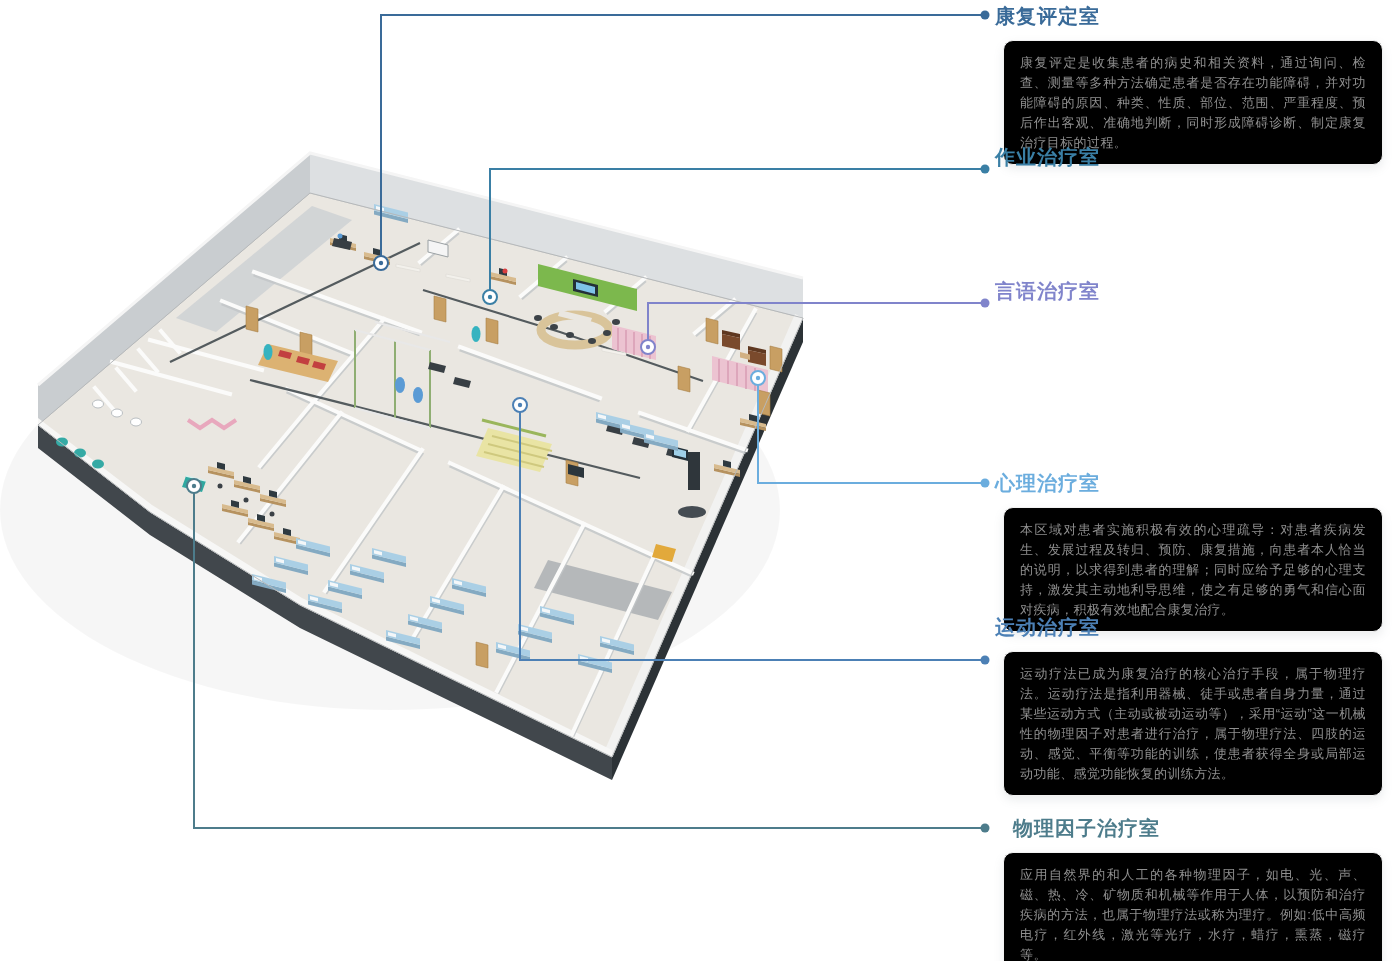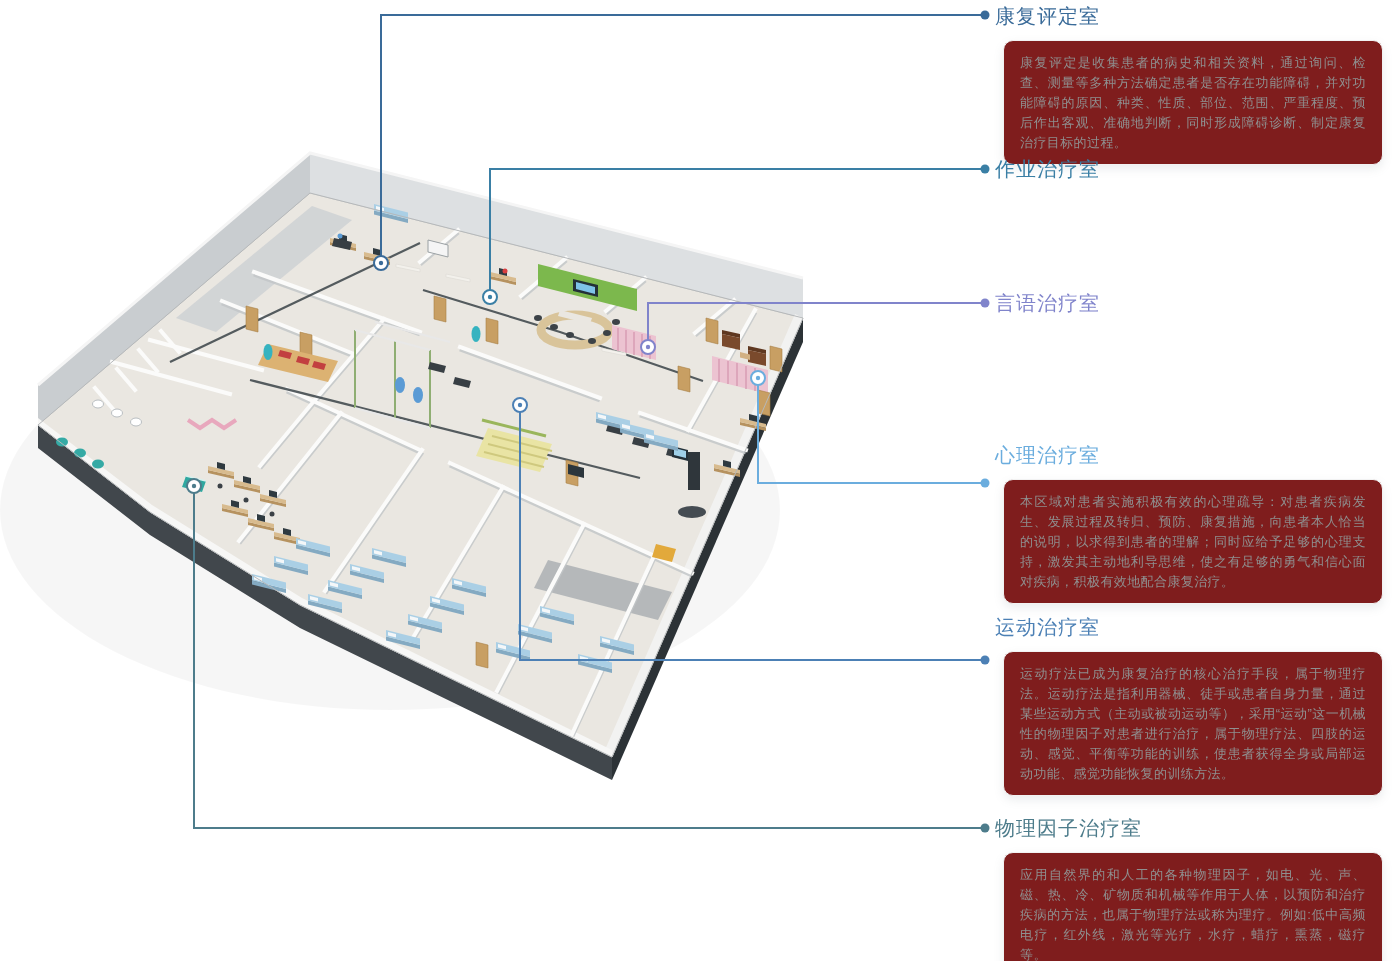--- a/index.html
+++ b/index.html
@@ -2,22 +2,22 @@
 <html><head>
 <meta charset="utf-8">
 <style>
   html,body{margin:0;padding:0;background:#ffffff;}
   body{width:1400px;height:961px;position:relative;overflow:hidden;
        font-family:"Liberation Sans","DejaVu Sans",sans-serif;}
   #plan-svg,#connector-svg{position:absolute;left:0;top:0;}
   #connector-svg{z-index:3;}
   #plan-svg{z-index:1;}
   .legend-section{position:absolute;left:995px;width:392px;z-index:4;}
-  .legend-title{font-size:20px;line-height:23px;font-weight:normal;letter-spacing:1px;}
-  .legend-card{margin-top:12px;margin-left:8px;width:346px;background:#7f1d1d;
+  .legend-title{font-size:20px;line-height:23px;font-weight:bold;letter-spacing:1px;}
+  .legend-card{margin-top:12px;margin-left:8px;width:346px;background:#000000;
       border:1px solid #f2f2f2;border-radius:10px;padding:12px 16px 11px 16px;
       box-shadow:0 4px 10px rgba(130,140,150,0.16);}
   .legend-card p{margin:0;font-size:13px;line-height:20px;color:#8f8f8f;
       text-align:justify;letter-spacing:0.4px;}
 </style>
 </head>
 <body>
 
 <svg id="plan-svg" width="1400" height="961" viewBox="0 0 1400 961">
   <defs>
@@ -285,36 +285,36 @@
       <circle cx="985" cy="828" r="4.5" fill="#4d7c8b"></circle>
     </g>
   </svg>
 
 <div class="legend-section" style="top:5px">
   <div class="legend-title" style="color: rgb(58, 107, 153);">康复评定室</div>
   <div class="legend-card">
     <p>康复评定是收集患者的病史和相关资料，通过询问、检查、测量等多种方法确定患者是否存在功能障碍，并对功能障碍的原因、种类、性质、部位、范围、严重程度、预后作出客观、准确地判断，同时形成障碍诊断、制定康复治疗目标的过程。</p>
   </div>
 </div>
-<div class="legend-section" style="top:158px">
+<div class="legend-section" style="top:146px">
   <div class="legend-title" style="color: rgb(58, 127, 165);">作业治疗室</div>
 </div>
-<div class="legend-section" style="top:292px">
+<div class="legend-section" style="top:280px">
   <div class="legend-title" style="color: rgb(128, 132, 203);">言语治疗室</div>
 </div>
-<div class="legend-section" style="top:444px">
+<div class="legend-section" style="top:472px">
   <div class="legend-title" style="color: rgb(107, 173, 222);">心理治疗室</div>
   <div class="legend-card">
     <p>本区域对患者实施积极有效的心理疏导：对患者疾病发生、发展过程及转归、预防、康复措施，向患者本人恰当的说明，以求得到患者的理解；同时应给予足够的心理支持，激发其主动地利导思维，使之有足够的勇气和信心面对疾病，积极有效地配合康复治疗。</p>
   </div>
 </div>
 <div class="legend-section" style="top:616px">
   <div class="legend-title" style="color: rgb(76, 128, 181);">运动治疗室</div>
   <div class="legend-card">
     <p>运动疗法已成为康复治疗的核心治疗手段，属于物理疗法。运动疗法是指利用器械、徒手或患者自身力量，通过某些运动方式（主动或被动运动等），采用“运动”这一机械性的物理因子对患者进行治疗，属于物理疗法、四肢的运动、感觉、平衡等功能的训练，使患者获得全身或局部运动功能、感觉功能恢复的训练方法。</p>
   </div>
 </div>
 <div class="legend-section" style="top:817px">
-  <div class="legend-title" style="color: rgb(77, 124, 139);">物理因子治疗室</div>
+  <div class="legend-title" style="color: rgb(77, 124, 139); margin-left: 18px;">物理因子治疗室</div>
   <div class="legend-card">
     <p>应用自然界的和人工的各种物理因子，如电、光、声、磁、热、冷、矿物质和机械等作用于人体，以预防和治疗疾病的方法，也属于物理疗法或称为理疗。例如:低中高频电疗，红外线，激光等光疗，水疗，蜡疗，熏蒸，磁疗等。</p>
   </div>
 </div>
 
 </body></html>

